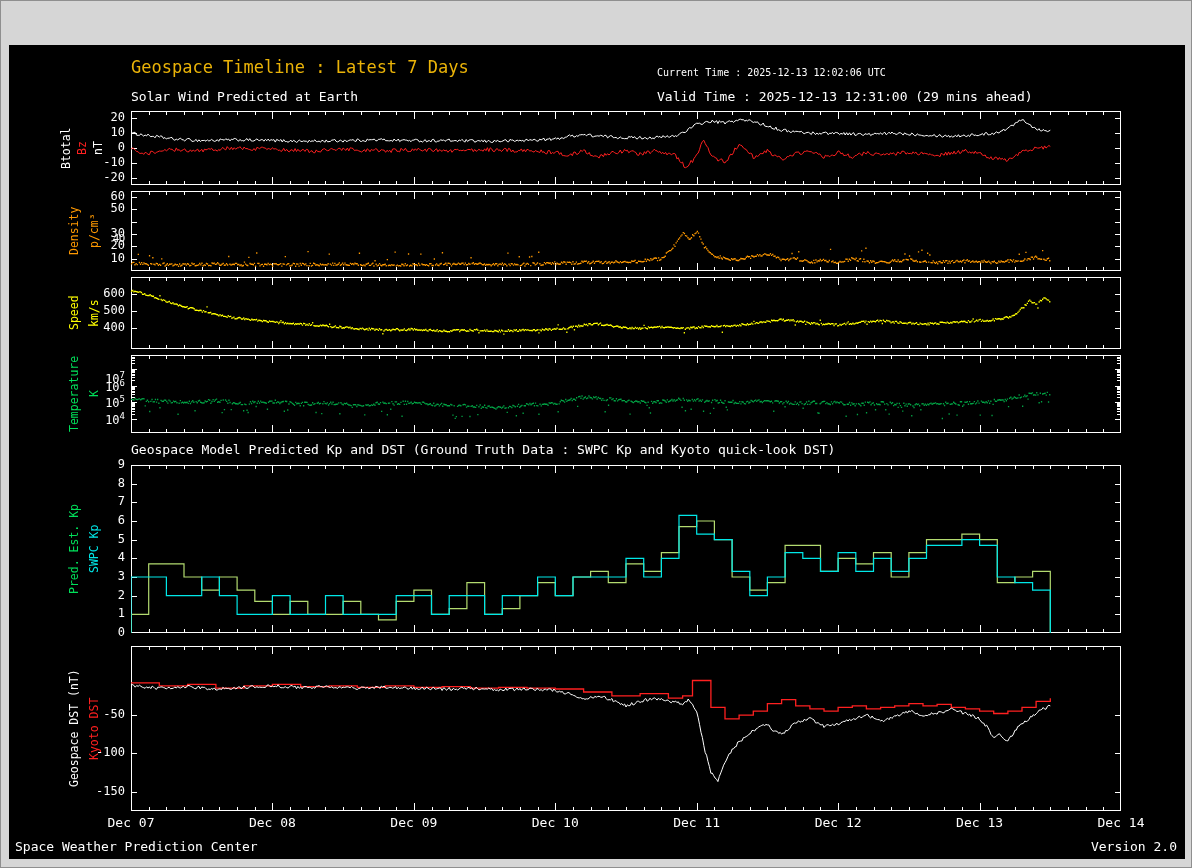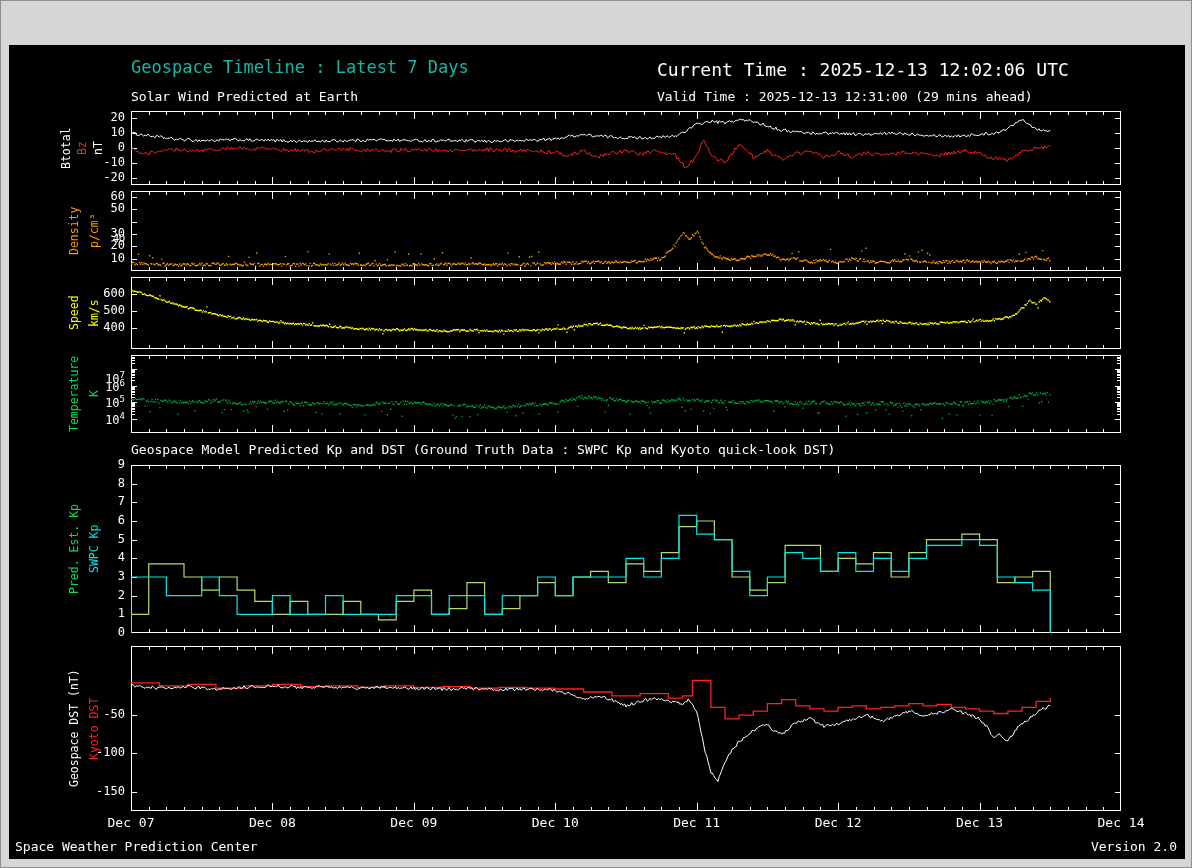--- a/index.html
+++ b/index.html
@@ -1,22 +1,22 @@
 <!DOCTYPE html>
 <html><head>
 <meta charset="utf-8">
 <style>
   html,body{margin:0;padding:0;background:#c9c9c9;}
   .page{position:relative;width:1192px;height:868px;background:#d6d6d6;border:1px solid #8f8f8f;box-sizing:border-box;overflow:hidden;}
   .topbar{position:absolute;left:0;top:0;width:100%;height:36px;border-bottom:2px solid #1f1f1f;box-sizing:border-box;}
   .topbar-title{position:absolute;left:22px;top:6px;font-family:"Liberation Sans",sans-serif;font-weight:700;font-size:19px;color:#18187c;letter-spacing:.3px;}
   .plot{position:absolute;left:8px;top:44px;width:1176px;height:814px;background:#000;font-family:"DejaVu Sans Mono",monospace;}
   .abs{position:absolute;white-space:nowrap;}
-  .t-main{left:122px;top:12px;color:#14b8a6;font-size:17px;}
-  .t-cur{left:648px;top:14px;color:#fff;font-size:18px;}
+  .t-main{left:122px;top:12px;color:#eab308;font-size:17px;}
+  .t-cur{left:648px;top:22px;color:#fff;font-size:10px;}
   .t-sub1{left:122px;top:44px;color:#fff;font-size:13px;}
   .t-valid{left:648px;top:44px;color:#fff;font-size:13px;}
   .t-sub2{left:122px;top:397px;color:#fff;font-size:13px;}
   .f-left{left:6px;top:794px;color:#fff;font-size:13px;}
   .f-right{right:8px;top:794px;color:#fff;font-size:13px;}
   .ytick{position:absolute;color:#fff;font-size:12px;white-space:nowrap;}
   .ytick sup{font-size:9px;}
   .vlabel{position:absolute;width:14px;display:flex;align-items:center;justify-content:center;writing-mode:vertical-rl;transform:rotate(180deg);font-size:11.5px;white-space:nowrap;}
   .xlab{position:absolute;width:70px;text-align:center;color:#fff;font-size:13px;}
   svg.panel{position:absolute;}

